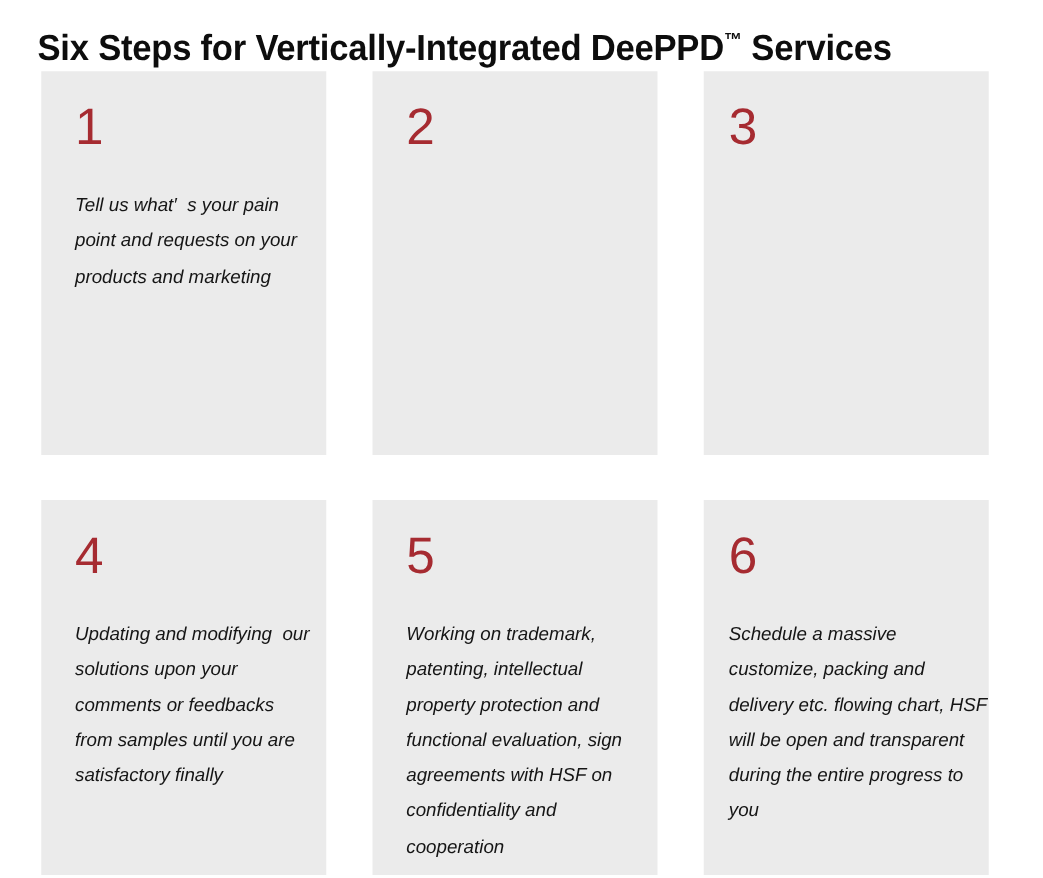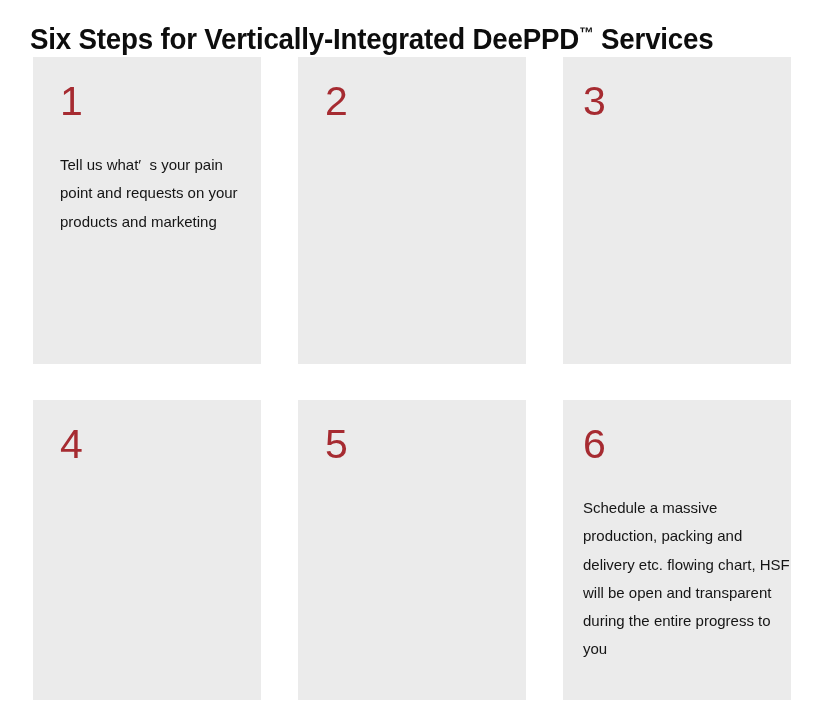--- a/index.html
+++ b/index.html
@@ -69,20 +69,21 @@
   .card-text {
     position: absolute;
     left: 27px;
     top: 94px;
     width: 192px;
     font-size: 15px;
     line-height: 28.3px;
     color: #151515;
     white-space: pre-wrap;
     font-family: "Liberation Sans Narrow", "Liberation Sans", "DejaVu Sans", sans-serif;
+    font-style: italic;
   }
   
   .card.col3 .card-number { left: 20px; }
   .card.col3 .card-text { left: 20px; width: 208px; }
   .card.col2 .card-number { left: 27px; }
   .card.col2 .card-text { left: 27px; width: 196px; }
 </style>
 </head>
 <body>
 
@@ -100,25 +101,27 @@
     <div class="card col2">
       <div class="card-number">2</div>
     </div>
 
     <div class="card col3">
       <div class="card-number">3</div>
     </div>
 
     <div class="card col1">
       <div class="card-number">4</div>
+      <div class="card-text">Updating and modifying  our solutions upon your comments or feedbacks from samples until you are satisfactory finally</div>
     </div>
 
     <div class="card col2">
       <div class="card-number">5</div>
+      <div class="card-text">Working on trademark, patenting, intellectual property protection and functional evaluation, sign agreements with HSF on confidentiality and cooperation</div>
     </div>
 
     <div class="card col3">
       <div class="card-number">6</div>
-      <div class="card-text">Schedule a massive production, packing and delivery etc. flowing chart, HSF will be open and transparent during the entire progress to you</div>
+      <div class="card-text">Schedule a massive customize, packing and delivery etc. flowing chart, HSF will be open and transparent during the entire progress to you</div>
     </div>
 
   </div>
 </div>
 
 </body></html>

